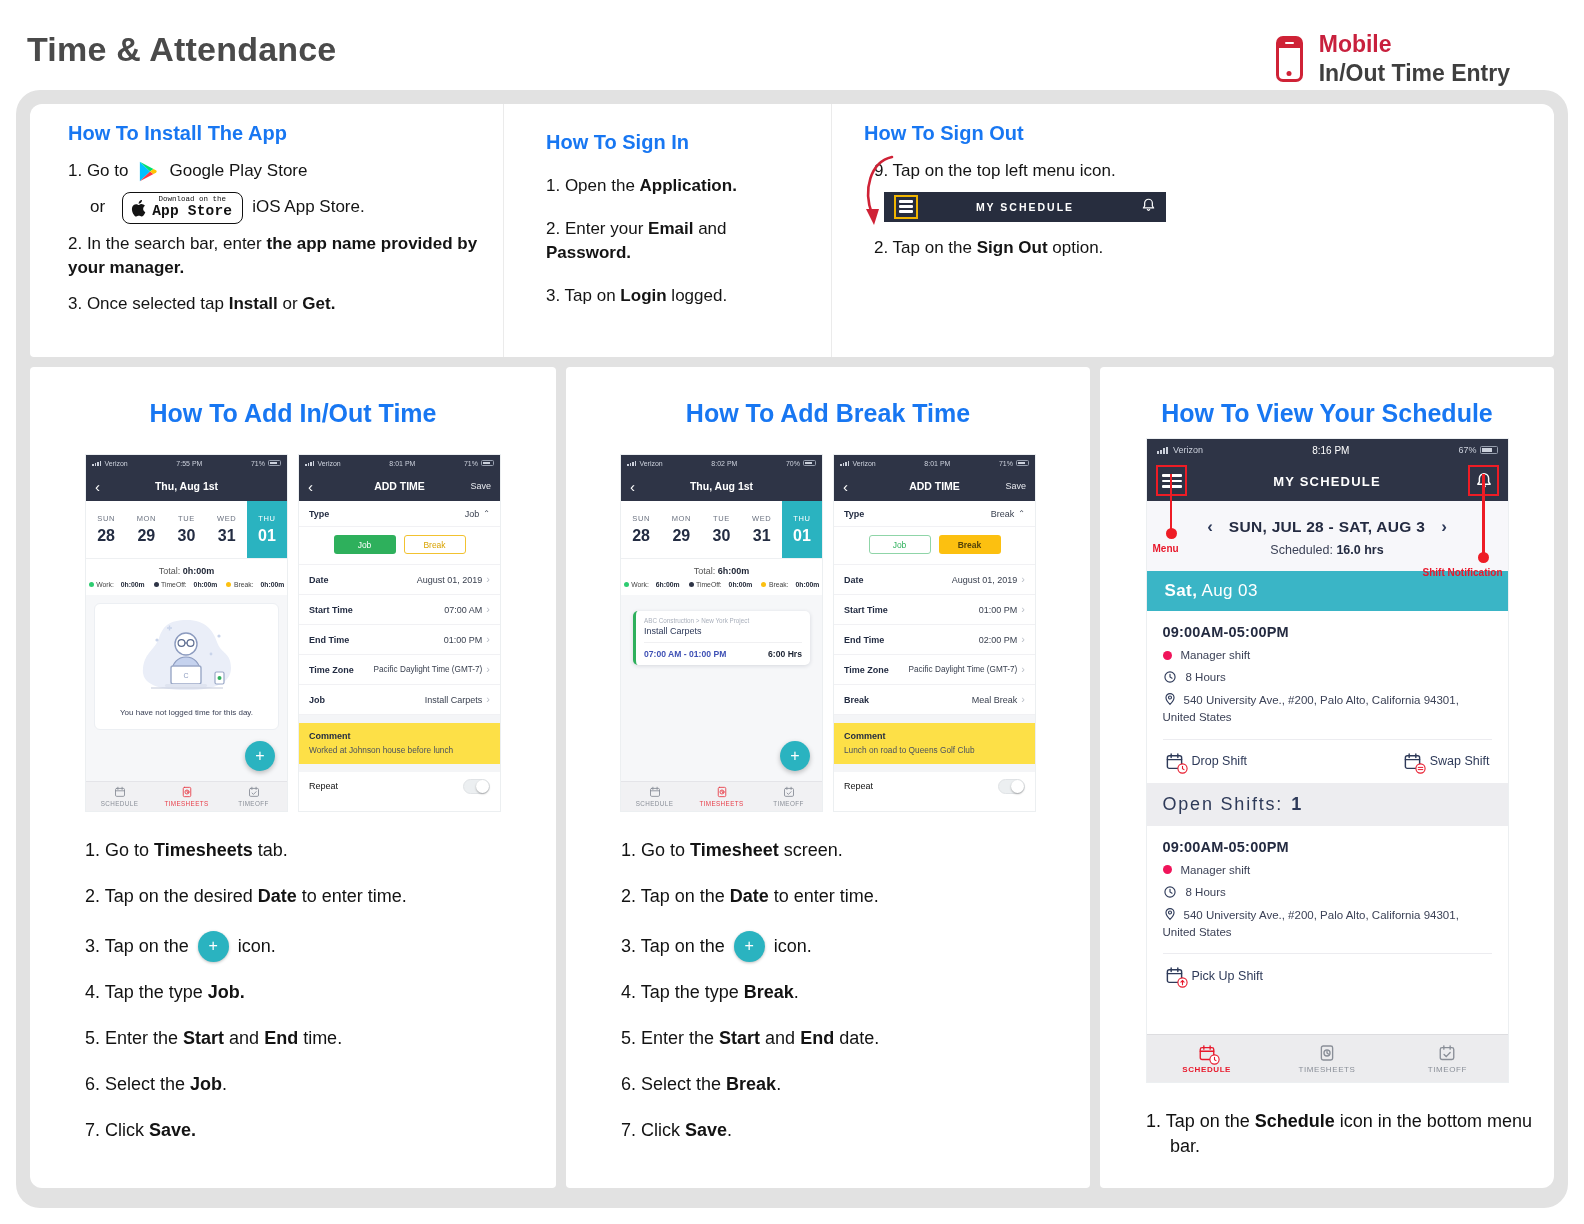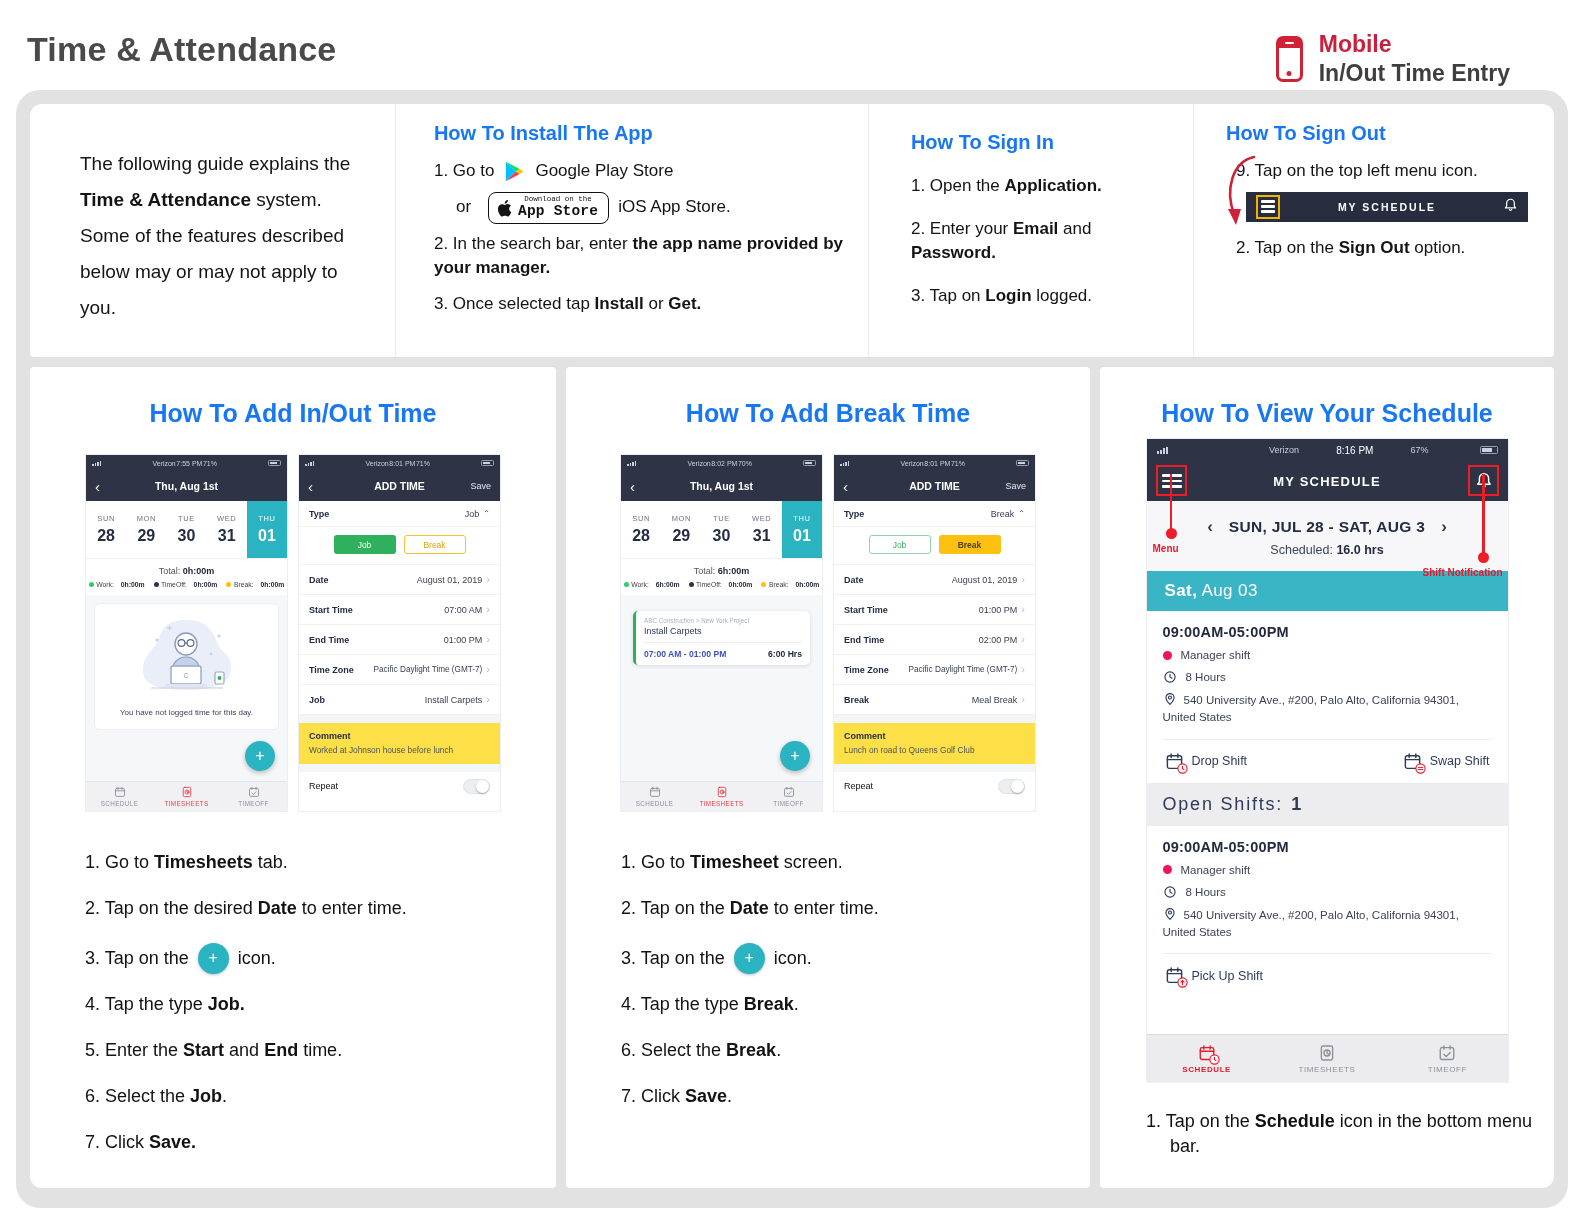--- a/index.html
+++ b/index.html
@@ -55,36 +55,36 @@
   .so-arrow { position:absolute; left:-24px; top:-40px; width:36px; height:80px; }
 
   
   .panels { display:flex; gap:10px; height:821px; }
   .panel { background:#fff; border-radius:4px; }
   .panel-1 { width:526px; border-bottom-left-radius:12px; }
   .panel-2 { width:524px; }
   .panel-3 { flex:1; border-bottom-right-radius:12px; }
   .panel h2 { text-align:center; color:#1877f2; font-size:25px; font-weight:bold; margin:32px 0 26px; }
   .shots { display:flex; justify-content:center; gap:10px; }
-  .steps { list-style:none; margin:38px 0 0 55px; font-size:18px; color:#131313; }
+  .steps { list-style:none; margin:26px 0 0 55px; font-size:18px; color:#131313; }
   .steps li { margin-bottom:22px; line-height:1.35; }
   .steps li.icon-step { display:flex; align-items:center; gap:9px; margin-bottom:18px; }
   .inline-fab { display:inline-flex; align-items:center; justify-content:center; width:31px; height:31px; border-radius:50%; background:#2ab3c0; color:#fff; font-size:16px; box-shadow:0 1px 3px rgba(0,0,0,.25); }
   .p3-step { margin:26px 0 0 46px; font-size:18px; line-height:1.4; width:390px; padding-left:24px; text-indent:-24px; }
 
   
   .ph, .bigph { background:#fff; border:1px solid #eceff1; display:flex; flex-direction:column; overflow:hidden; }
   .ph { width:203px; height:358px; }
   .statusbar { background:#2e3446; color:#ccd1dc; display:flex; align-items:center; justify-content:space-between; }
   .ph .statusbar { height:16px; font-size:7px; padding:0 6px; }
   .sig { display:flex; align-items:flex-end; gap:1px; margin-right:3px; }
   .sig i { display:block; width:1.6px; background:#ccd1dc; }
   .batt { width:13px; height:6px; border:1px solid #98a0af; border-radius:1.5px; position:relative; margin-left:3px; }
   .batt::after { content:""; position:absolute; left:1px; top:1px; bottom:1px; width:68%; background:#ccd1dc; }
-  .sbgroup { display:flex; align-items:center;gap:48px; }
+  .sbgroup { display:flex; align-items:center; }
   .navbar { background:#2e3446; color:#fff; position:relative; display:flex; align-items:center; justify-content:center; }
   .ph .navbar { height:30px; font-size:10.5px; font-weight:bold; }
   .nav-back { position:absolute; left:9px; font-size:15px; font-weight:normal; line-height:1; }
   .nav-action { position:absolute; right:9px; font-size:9px; font-weight:normal; color:#e8eaef; }
   .week { display:flex; height:58px; border-bottom:1px solid #eef0f2; background:#fff; }
   .day { flex:1; display:flex; flex-direction:column; align-items:center; justify-content:center; gap:4px; }
   .day .dname { font-size:7.5px; letter-spacing:.6px; color:#6b7280; }
   .day .dnum { font-size:16px; font-weight:bold; color:#232c42; }
   .day.active { background:#2ab3c0; }
   .day.active .dname, .day.active .dnum { color:#fff; }
@@ -249,23 +249,20 @@
     <div class="brand-text">
       <div class="brand-title">Mobile</div>
       <div class="brand-sub">In/Out Time Entry</div>
     </div>
   </div>
 </header>
 
 <div class="frame">
 
   <section class="top-section">
-    <div class="col col-intro">
-      <p class="intro-text"><span>The following guide explains the </span><span style="font-weight: bold;">Time &amp; Attendance</span><span> system. Some of the features described below may or may not apply to you.</span></p>
-    </div>
 
     <div class="col col-install">
       <h3 class="h-blue">How To Install The App</h3>
       <div class="tstep inline-row" style="margin-bottom:8px;">
         <span>1. Go to</span>
         <span class="play-icon">
             <svg viewBox="0 0 24 24">
               <use href="#i-play"></use>
             </svg>
           </span>
@@ -691,20 +688,21 @@
 
       <ol class="steps">
         <li><span>1. Go to </span><span style="font-weight: bold;">Timesheet</span><span> screen.</span></li>
         <li><span>2. Tap on the </span><span style="font-weight: bold;">Date</span><span> to enter time.</span></li>
         <li class="icon-step">
           <span>3. Tap on the</span>
           <span class="inline-fab">+</span>
           <span>icon.</span>
         </li>
         <li><span>4. Tap the type </span><span style="font-weight: bold;">Break</span><span>.</span></li>
+        <li><span>5. Enter the </span><span style="font-weight: bold;">Start</span><span> and </span><span style="font-weight: bold;">End</span><span> date.</span></li>
         <li><span>6. Select the </span><span style="font-weight: bold;">Break</span><span>.</span></li>
         <li><span>7. Click </span><span style="font-weight: bold;">Save</span><span>.</span></li>
       </ol>
     </section>
 
     <section class="panel panel-3">
       <h2 style="margin-bottom:10px;">How To View Your Schedule</h2>
       <div class="bigshot">
         <div class="bigph">
           <div class="statusbar">

